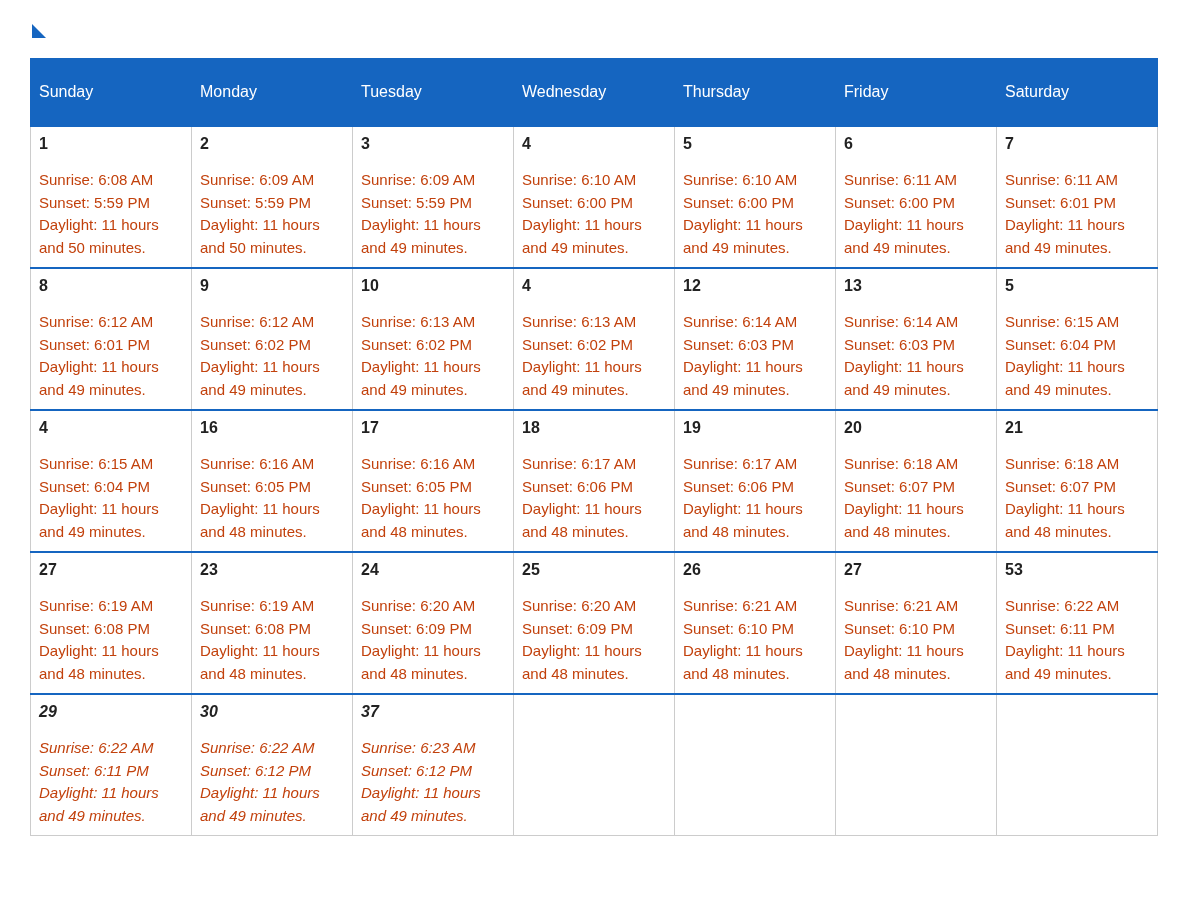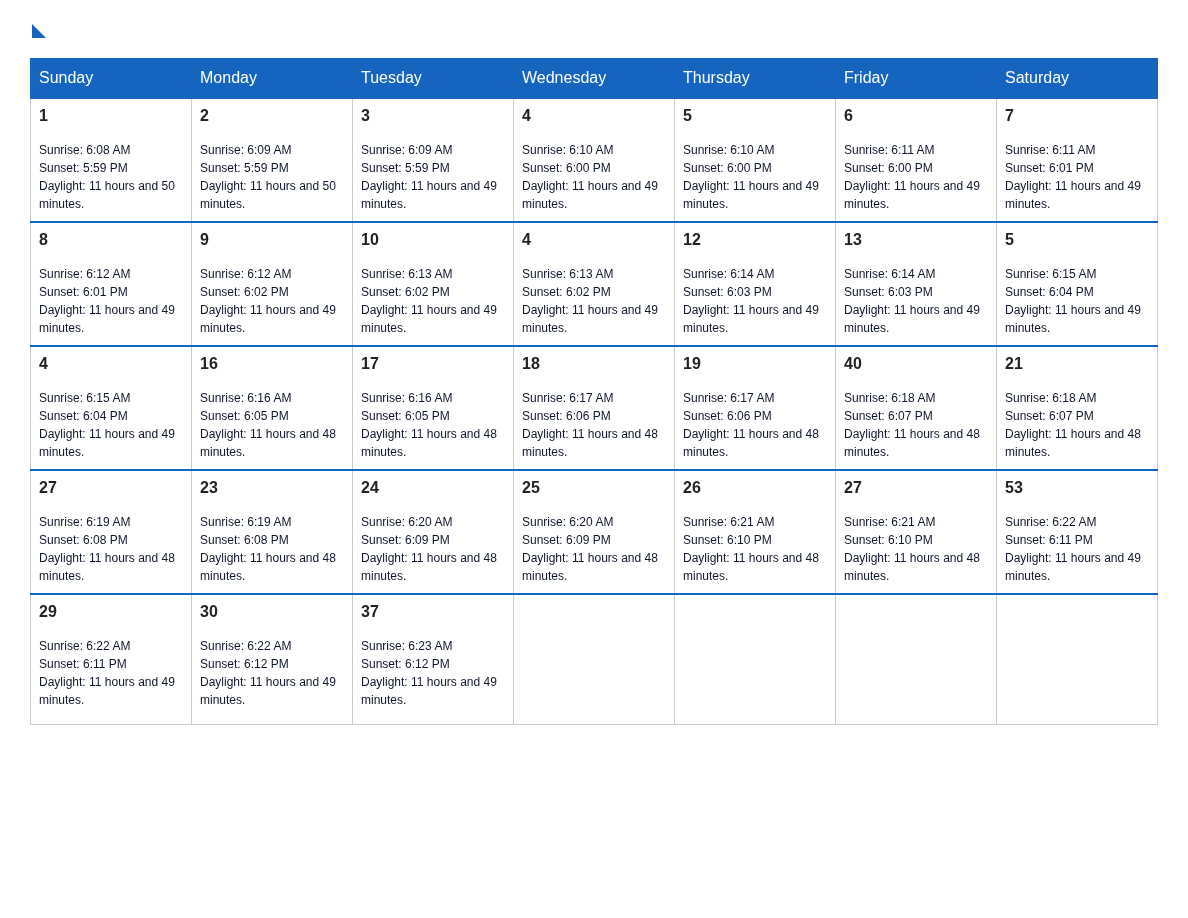--- a/index.html
+++ b/index.html
@@ -65,21 +65,21 @@
       margin-top: 4px;
     }
     table {
       width: 100%;
       border-collapse: collapse;
       table-layout: fixed;
     }
     thead th {
       background-color: #1565c0;
       color: #fff;
-      padding: 10px 8px;
+      padding: 24px 8px;
       font-size: 16px;
       font-weight: normal;
       text-align: left;
       border: 1px solid #1565c0;
       margin-top: 39px;
     }
     tbody td {
       vertical-align: top;
       padding: 8px;
       border: 1px solid #ccc;
@@ -88,27 +88,28 @@
       color: #222;
       height: 120px;
     }
     .day-number {
       font-size: 16px;
       font-weight: bold;
       margin-bottom: 4px;
       display: block;
     }
     .day-info {
-      font-size: 12px;
+      font-size: 15px;
       line-height: 1.5;
-      color: #0f172a;
+      color: #c2410c;
       margin-top: 16px;
     }
     tbody tr:last-child td {
       height: 130px;
+      font-style: italic;
     }
     .empty-cell {
       background: #fff;
       border-top: 2px solid #1565c0;
     }
   </style>
 </head>
 <body>
 
 <div class="header">
@@ -289,21 +290,21 @@
         </td>
         <td>
           <span class="day-number">19</span>
           <div class="day-info">
             Sunrise: 6:17 AM<br>
             Sunset: 6:06 PM<br>
             Daylight: 11 hours and 48 minutes.
           </div>
         </td>
         <td>
-          <span class="day-number">40</span>
+          <span class="day-number">20</span>
           <div class="day-info">
             Sunrise: 6:18 AM<br>
             Sunset: 6:07 PM<br>
             Daylight: 11 hours and 48 minutes.
           </div>
         </td>
         <td>
           <span class="day-number">21</span>
           <div class="day-info">
             Sunrise: 6:18 AM<br>

